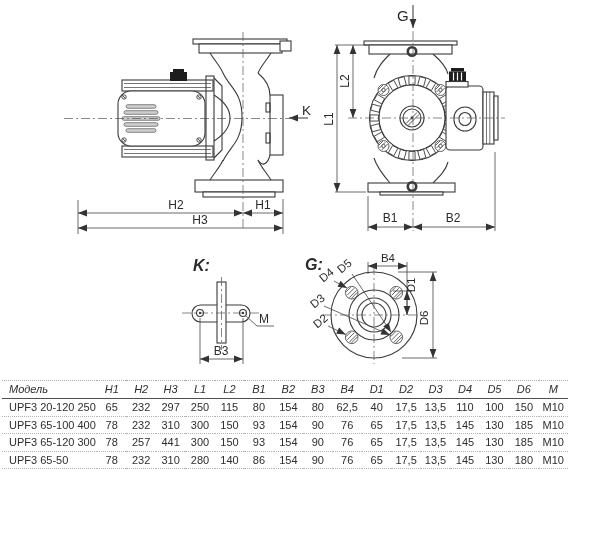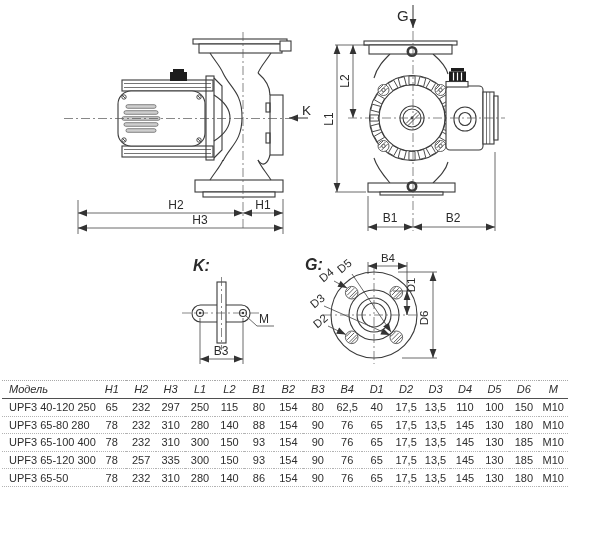--- a/index.html
+++ b/index.html
@@ -312,55 +312,36 @@
           <th>D2</th>
           <th>D3</th>
           <th>D4</th>
           <th>D5</th>
           <th>D6</th>
           <th>M</th>
         </tr>
     </thead>
     <tbody>
         <tr>
-          <td class="model-col">UPF3 40-120 250</td>
+          <td class="model-col">UPF3 20-120 250</td>
           <td>65</td>
           <td>232</td>
           <td>297</td>
           <td>250</td>
           <td>115</td>
           <td>80</td>
           <td>154</td>
           <td>80</td>
           <td>62,5</td>
           <td>40</td>
           <td>17,5</td>
           <td>13,5</td>
           <td>110</td>
           <td>100</td>
           <td>150</td>
-          <td>M10</td>
-        </tr>
-        <tr>
-          <td class="model-col">UPF3 65-80 280</td>
-          <td>78</td>
-          <td>232</td>
-          <td>310</td>
-          <td>280</td>
-          <td>140</td>
-          <td>88</td>
-          <td>154</td>
-          <td>90</td>
-          <td>76</td>
-          <td>65</td>
-          <td>17,5</td>
-          <td>13,5</td>
-          <td>145</td>
-          <td>130</td>
-          <td>180</td>
           <td>M10</td>
         </tr>
         <tr>
           <td class="model-col">UPF3 65-100 400</td>
           <td>78</td>
           <td>232</td>
           <td>310</td>
           <td>300</td>
           <td>150</td>
           <td>93</td>
@@ -372,21 +353,21 @@
           <td>13,5</td>
           <td>145</td>
           <td>130</td>
           <td>185</td>
           <td>M10</td>
         </tr>
         <tr>
           <td class="model-col">UPF3 65-120 300</td>
           <td>78</td>
           <td>257</td>
-          <td>335</td>
+          <td>441</td>
           <td>300</td>
           <td>150</td>
           <td>93</td>
           <td>154</td>
           <td>90</td>
           <td>76</td>
           <td>65</td>
           <td>17,5</td>
           <td>13,5</td>
           <td>145</td>

